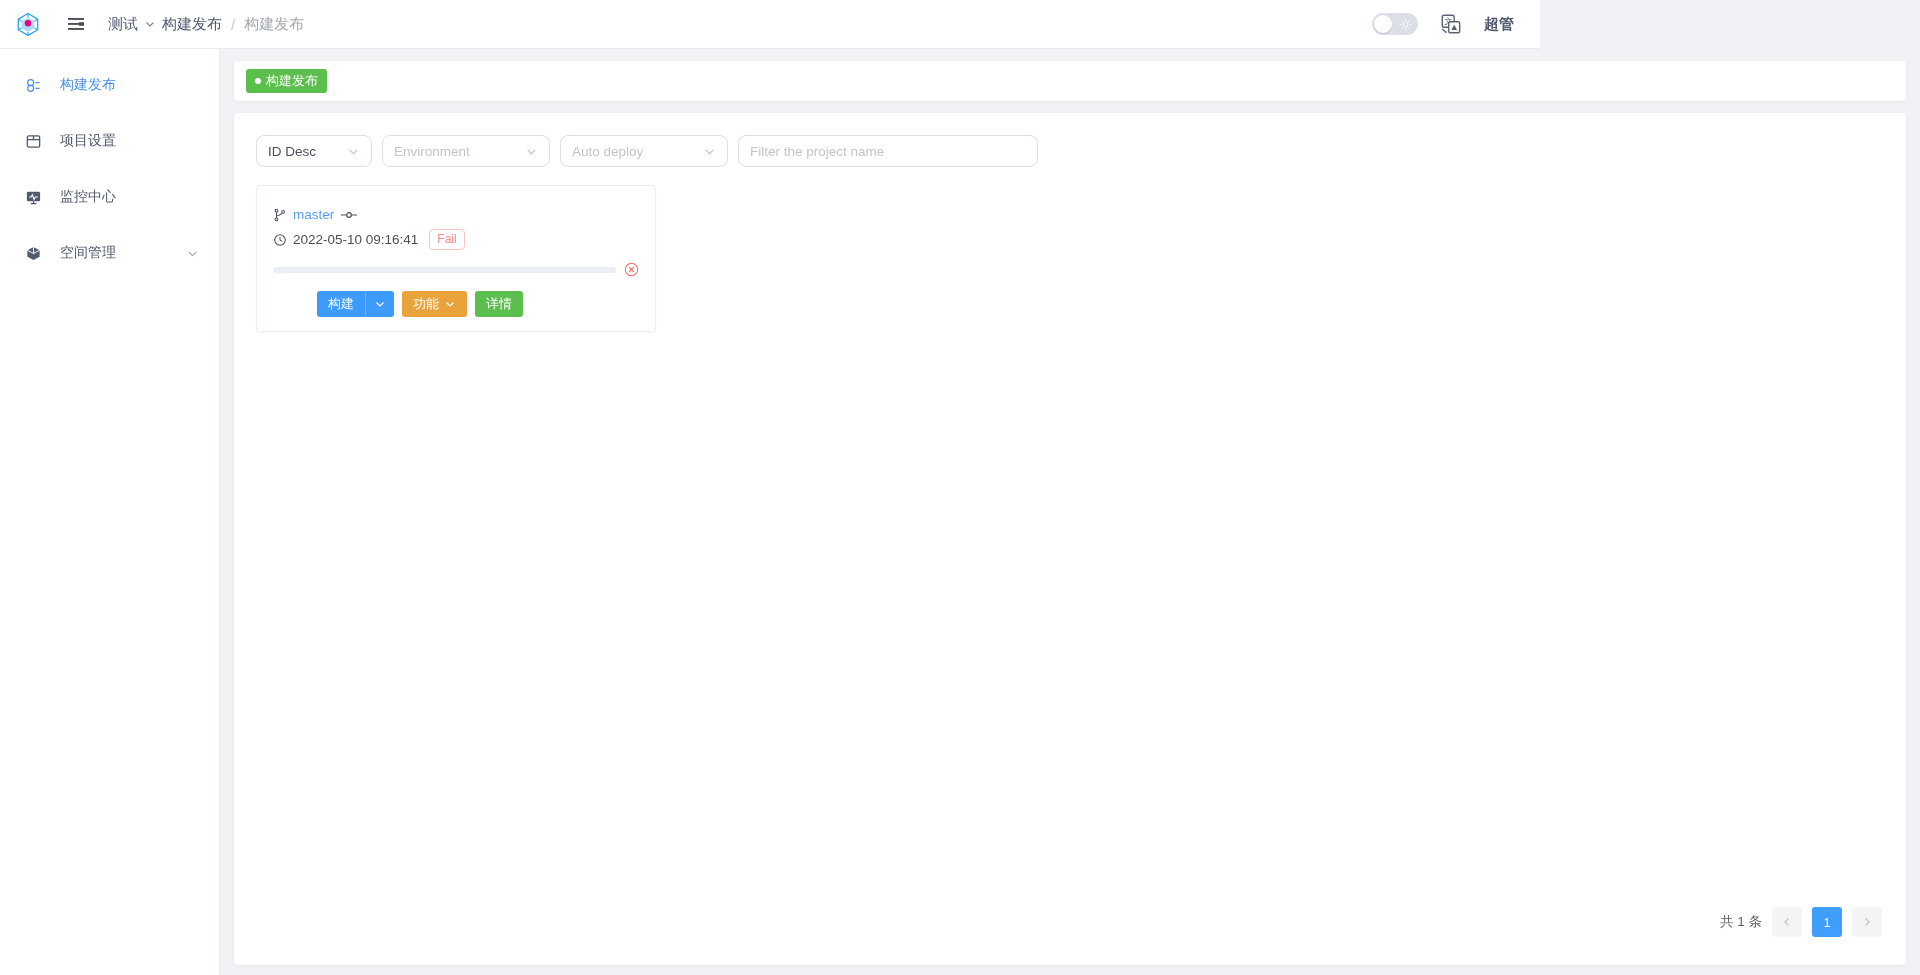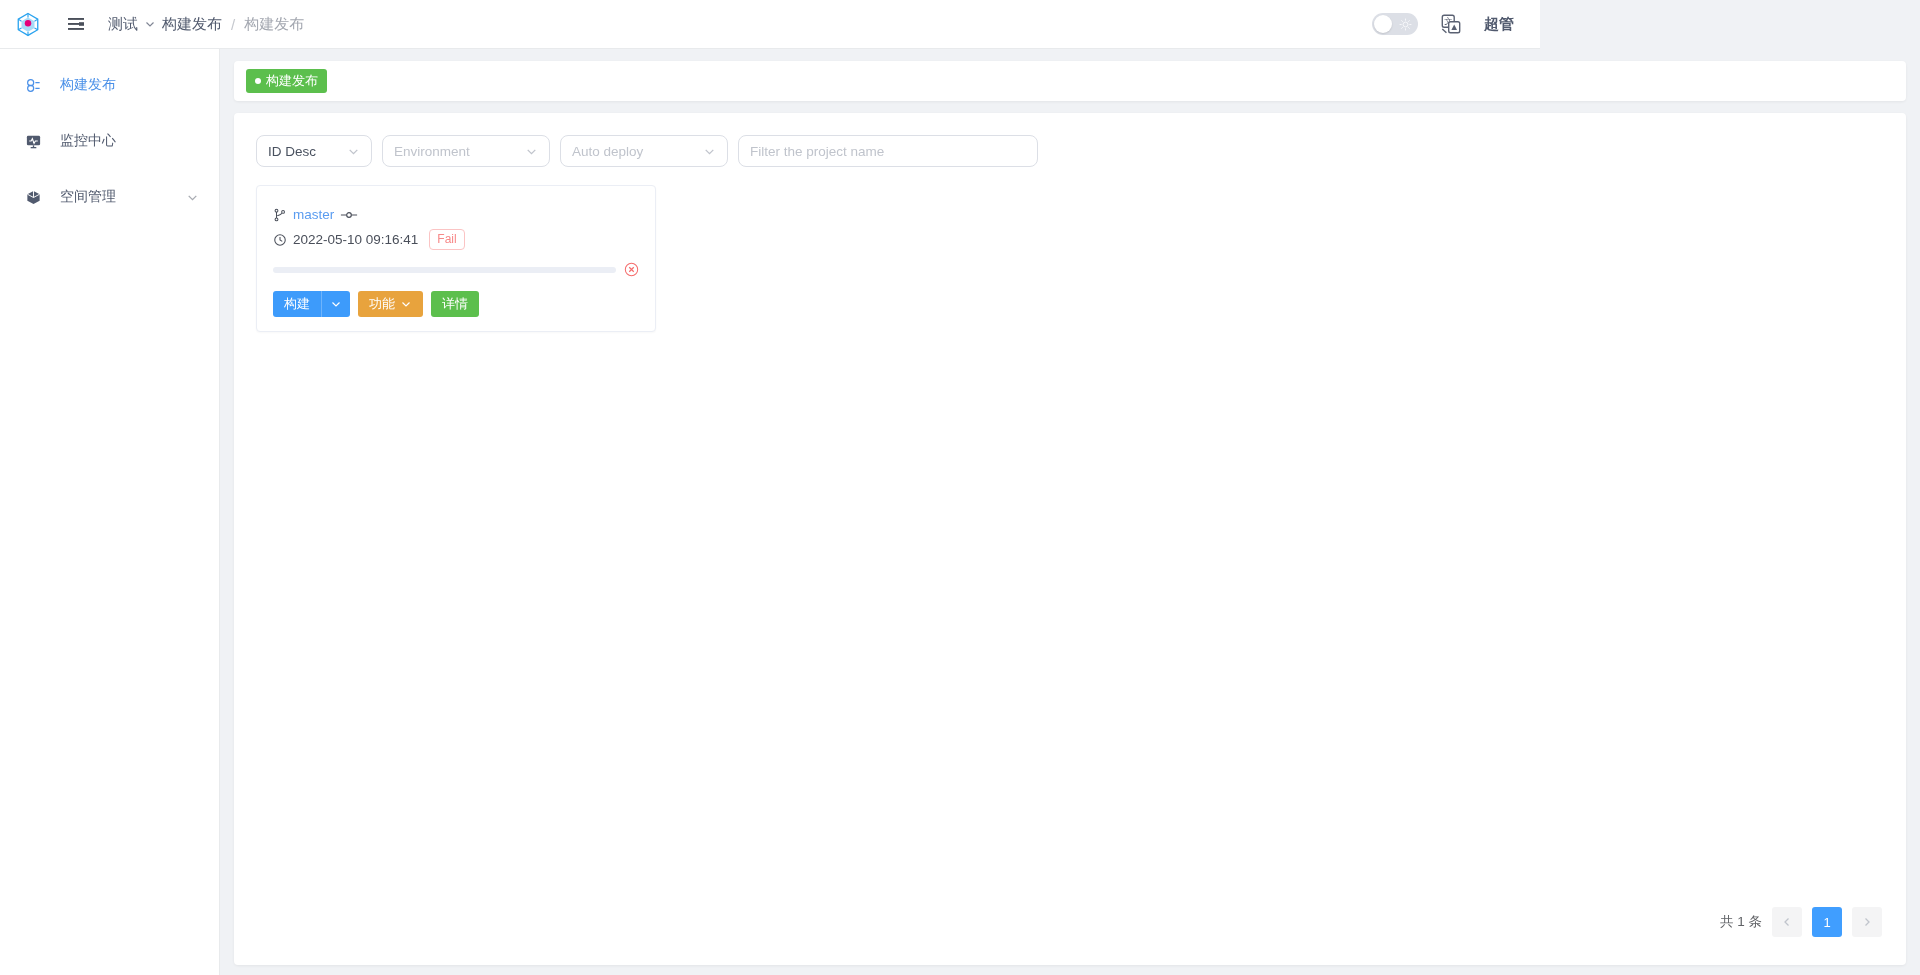--- a/index.html
+++ b/index.html
@@ -185,21 +185,21 @@
     margin-left: 5px;
     line-height: 16px;
   }
   .pc-progress { display: flex; align-items: center; margin-top: 12px; gap: 8px; }
   .bar {
     flex: 1; height: 6px; border-radius: 3px;
     background: #ebeef5;
   }
   .bar > i { display: block; height: 100%; border-radius: 3px; background: #f56c6c; width: 0%; }
   .fail-circle { color: #f56c6c; display: flex; align-items: center; }
-  .pc-actions { display: flex; align-items: center; margin-top: 14px; gap: 8px; }
+  .pc-actions { display: flex; align-items: center; margin-top: 14px; gap: 8px; margin-left: 44px; }
   .btn {
     height: 26px;
     border-radius: 3px;
     color: #fff;
     font-size: 13px;
     display: inline-flex; align-items: center; justify-content: center;
     padding: 0 11px;
     cursor: pointer;
     border: none;
     font-family: inherit;
@@ -295,20 +295,30 @@
     <span class="mi-icon">
       <svg width="17" height="17" viewBox="0 0 18 18">
         <circle cx="6" cy="6" r="3.2" fill="none" stroke="currentColor" stroke-width="1.3"></circle>
         <circle cx="6" cy="12" r="3.2" fill="none" stroke="currentColor" stroke-width="1.3"></circle>
         <path d="M11 6 L15.5 6 M11 12 L15.5 12" stroke="currentColor" stroke-width="1.3" fill="none"></path>
       </svg>
     </span>
     <span class="mi-label">构建发布</span>
   </div>
 
+  <div class="menu-item">
+    <span class="mi-icon">
+      <svg width="17" height="17" viewBox="0 0 18 18">
+        <rect x="2.5" y="3" width="13" height="12" rx="1.4" fill="none" stroke="currentColor" stroke-width="1.4"></rect>
+        <path d="M2.5 7 L15.5 7" stroke="currentColor" stroke-width="1.4"></path>
+        <path d="M9 3 L9 7" stroke="currentColor" stroke-width="1.4"></path>
+      </svg>
+    </span>
+    <span class="mi-label">项目设置</span>
+  </div>
 
   <div class="menu-item">
     <span class="mi-icon">
       <svg width="17" height="17" viewBox="0 0 18 18">
         <rect x="2" y="3" width="14" height="10" rx="1.4" fill="currentColor"></rect>
         <path d="M4.5 8.5 L6.5 8.5 L7.8 6 L9.6 11 L11 8.5 L13.5 8.5" fill="none" stroke="#fff" stroke-width="1.2"></path>
         <path d="M6 15.5 L12 15.5" stroke="currentColor" stroke-width="1.4"></path>
         <path d="M9 13 L9 15.5" stroke="currentColor" stroke-width="1.4"></path>
       </svg>
     </span>

